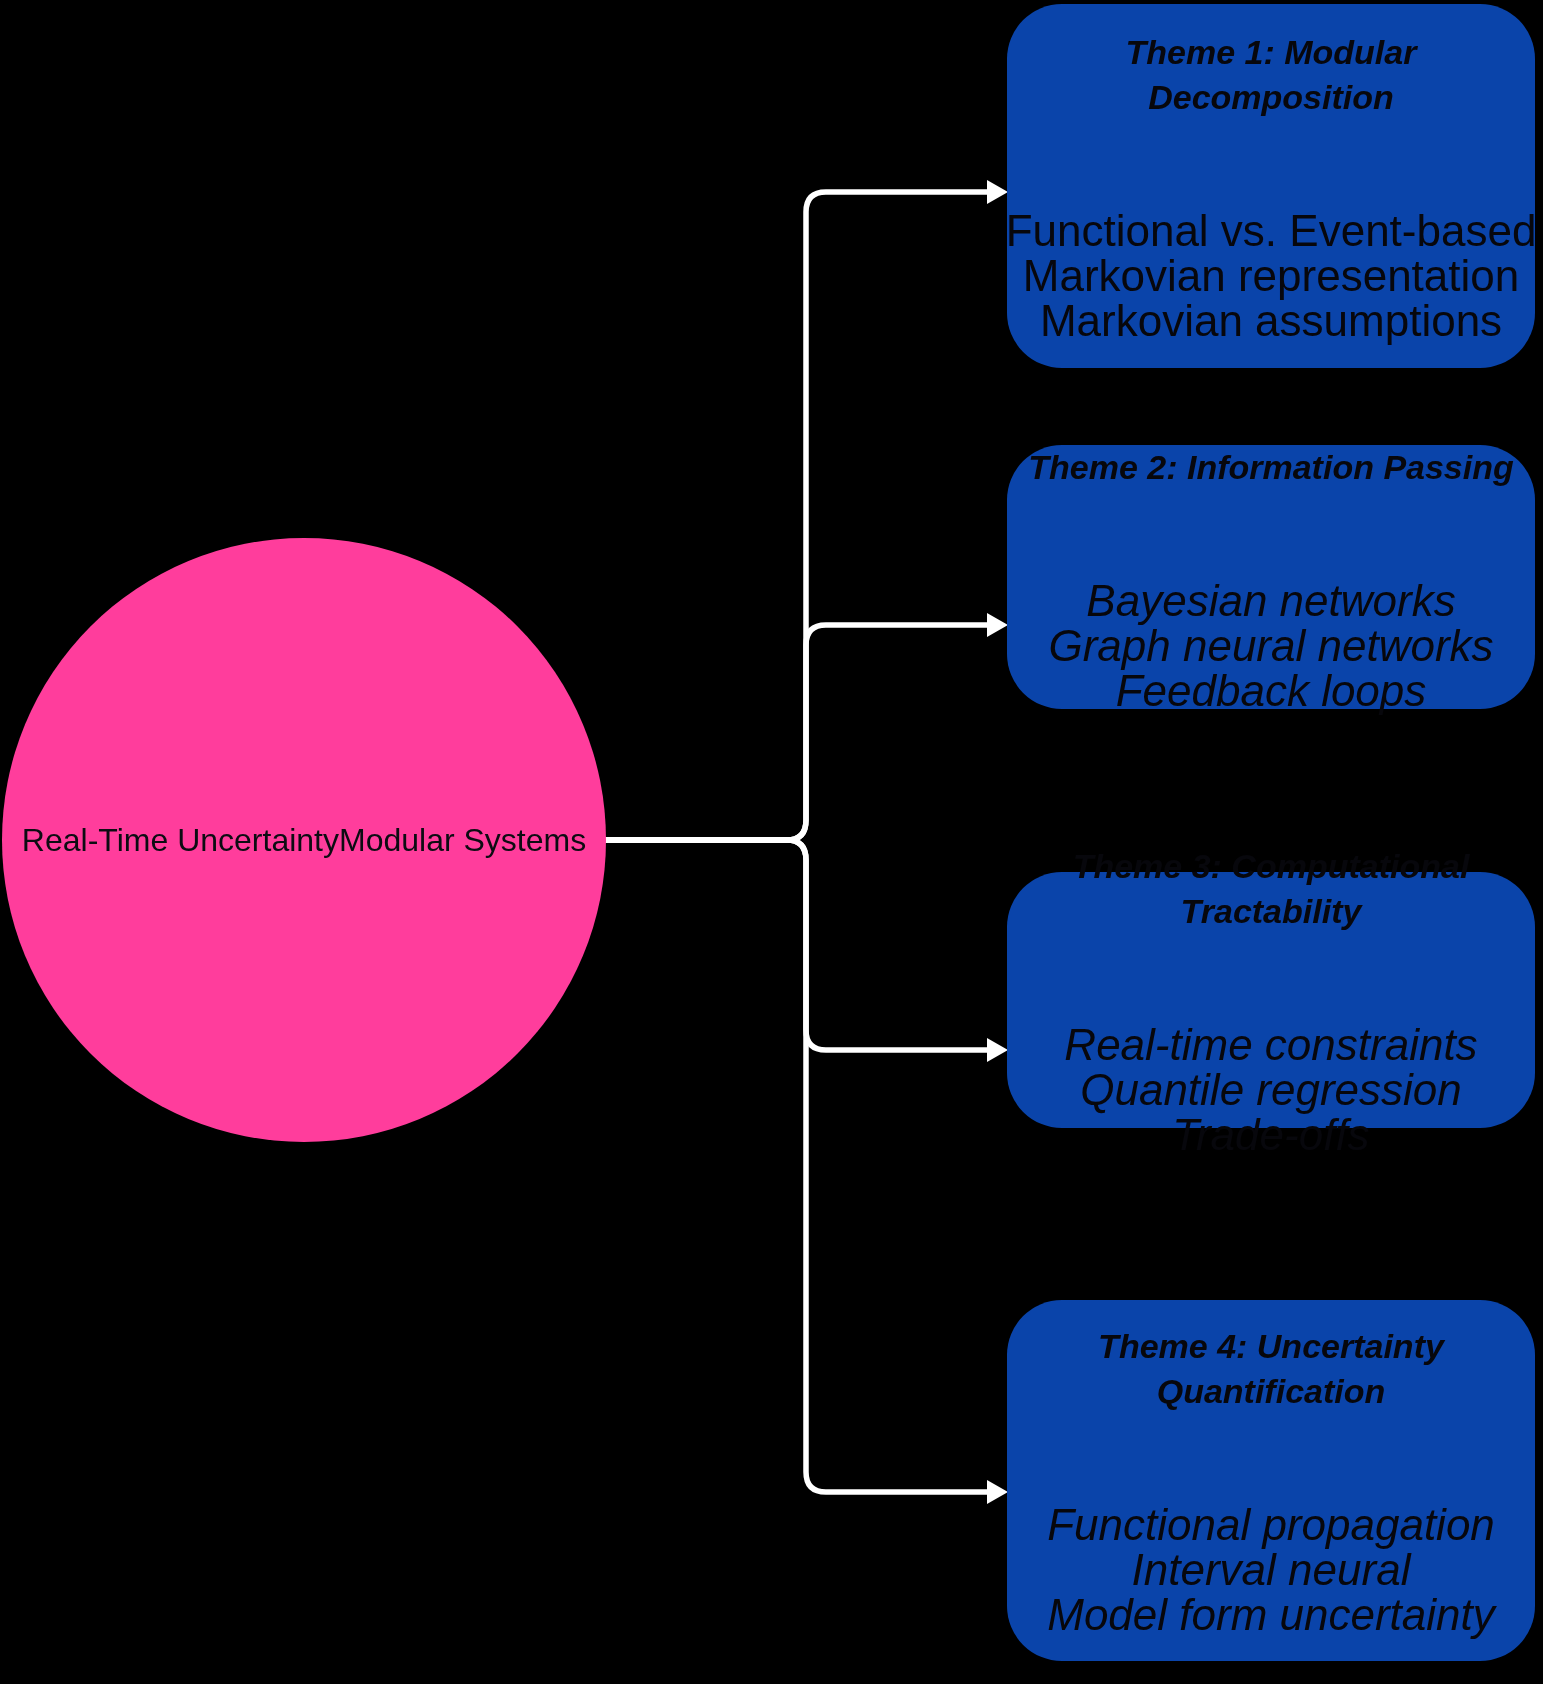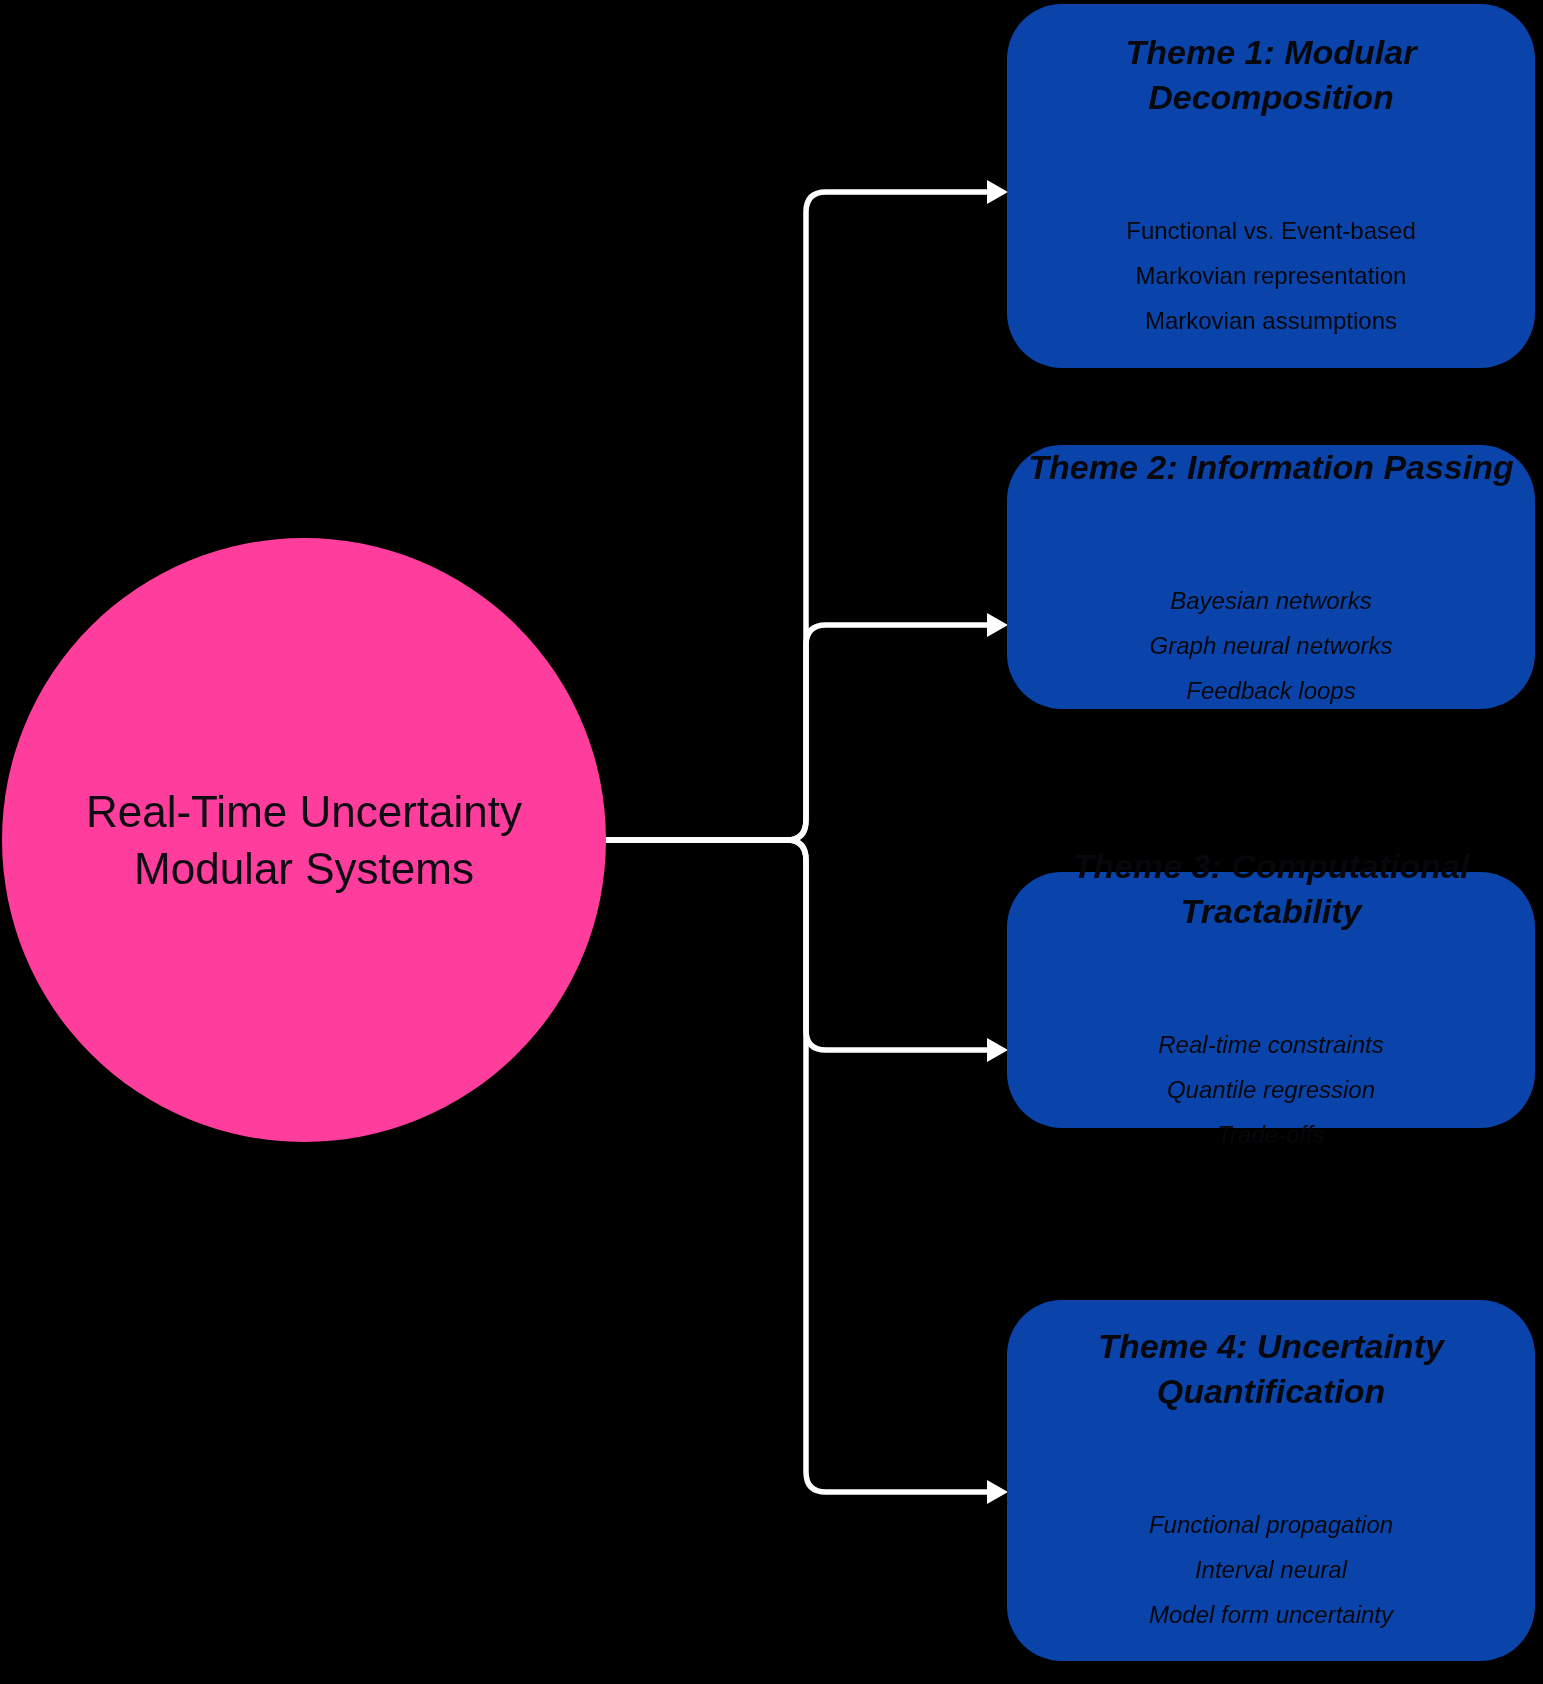--- a/index.html
+++ b/index.html
@@ -25,26 +25,26 @@
     stroke-linejoin: round;
   }
   .connector-svg polygon { fill: #ffffff; }
   .center-node {
     position: absolute;
     left: 2px; top: 538px;
     width: 604px; height: 604px;
     border-radius: 50%;
     background: #FF3D9C;
     display: flex;
-    flex-direction: column;
+    flex-direction: row;
     align-items: center;
     justify-content: center;
     text-align: center;
     color: #0c0c12;
-    font-size: 44px;
+    font-size: 32px;
     line-height: 57px;
   }
   .center-node .line { white-space: nowrap; }
   .theme-box {
     position: absolute;
     left: 1007px;
     width: 528px;
     border-radius: 55px;
     background: #0A44AA;
     color: #07070c;
@@ -60,21 +60,21 @@
   .theme-box.box-3 { top: 872px;  height: 256px; }
   .theme-box.box-4 { top: 1300px; height: 361px; }
   .box-title {
     font-weight: bold;
     font-style: italic;
     font-size: 34px;
     line-height: 45px;
   }
   .box-title .line { white-space: nowrap; }
   .box-items {
-    font-size: 24px;
+    font-size: 44px;
     line-height: 45px;
     font-style: italic;
   }
   .box-items .line { white-space: nowrap; }
   .theme-box.upright-items .box-items { font-style: normal; }
 </style>
 </head>
 <body>
 
 <div class="canvas">

